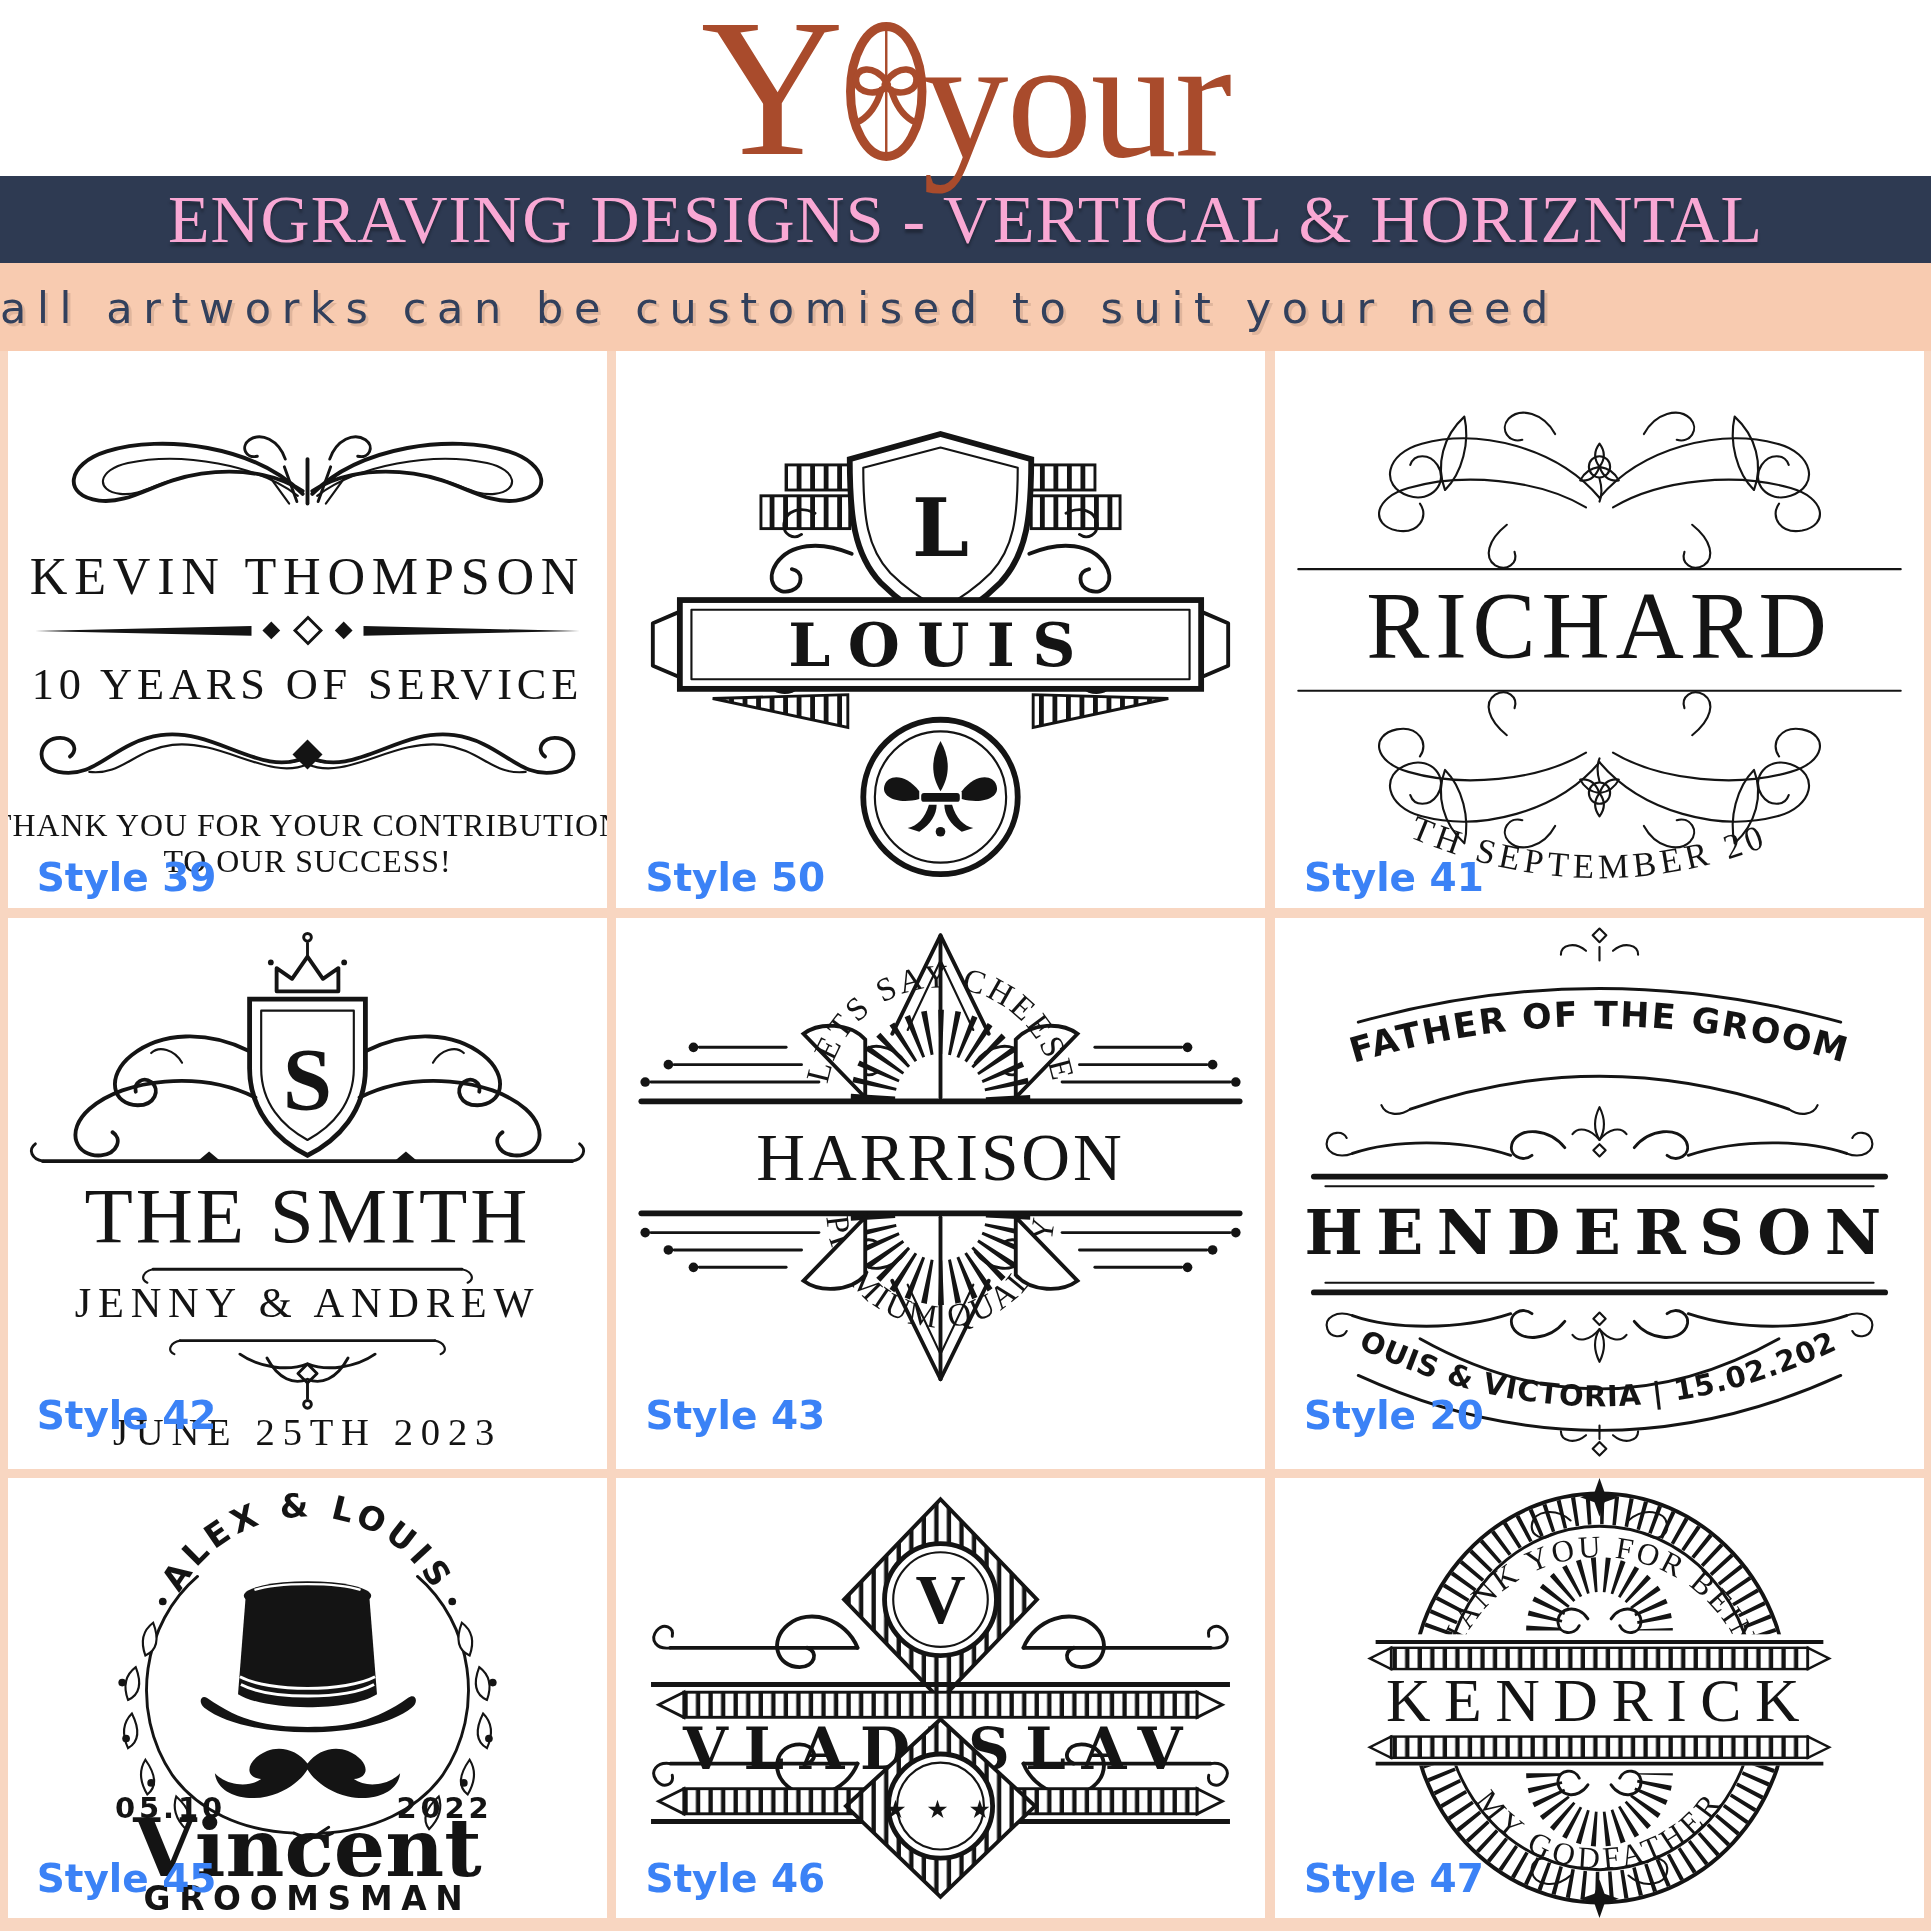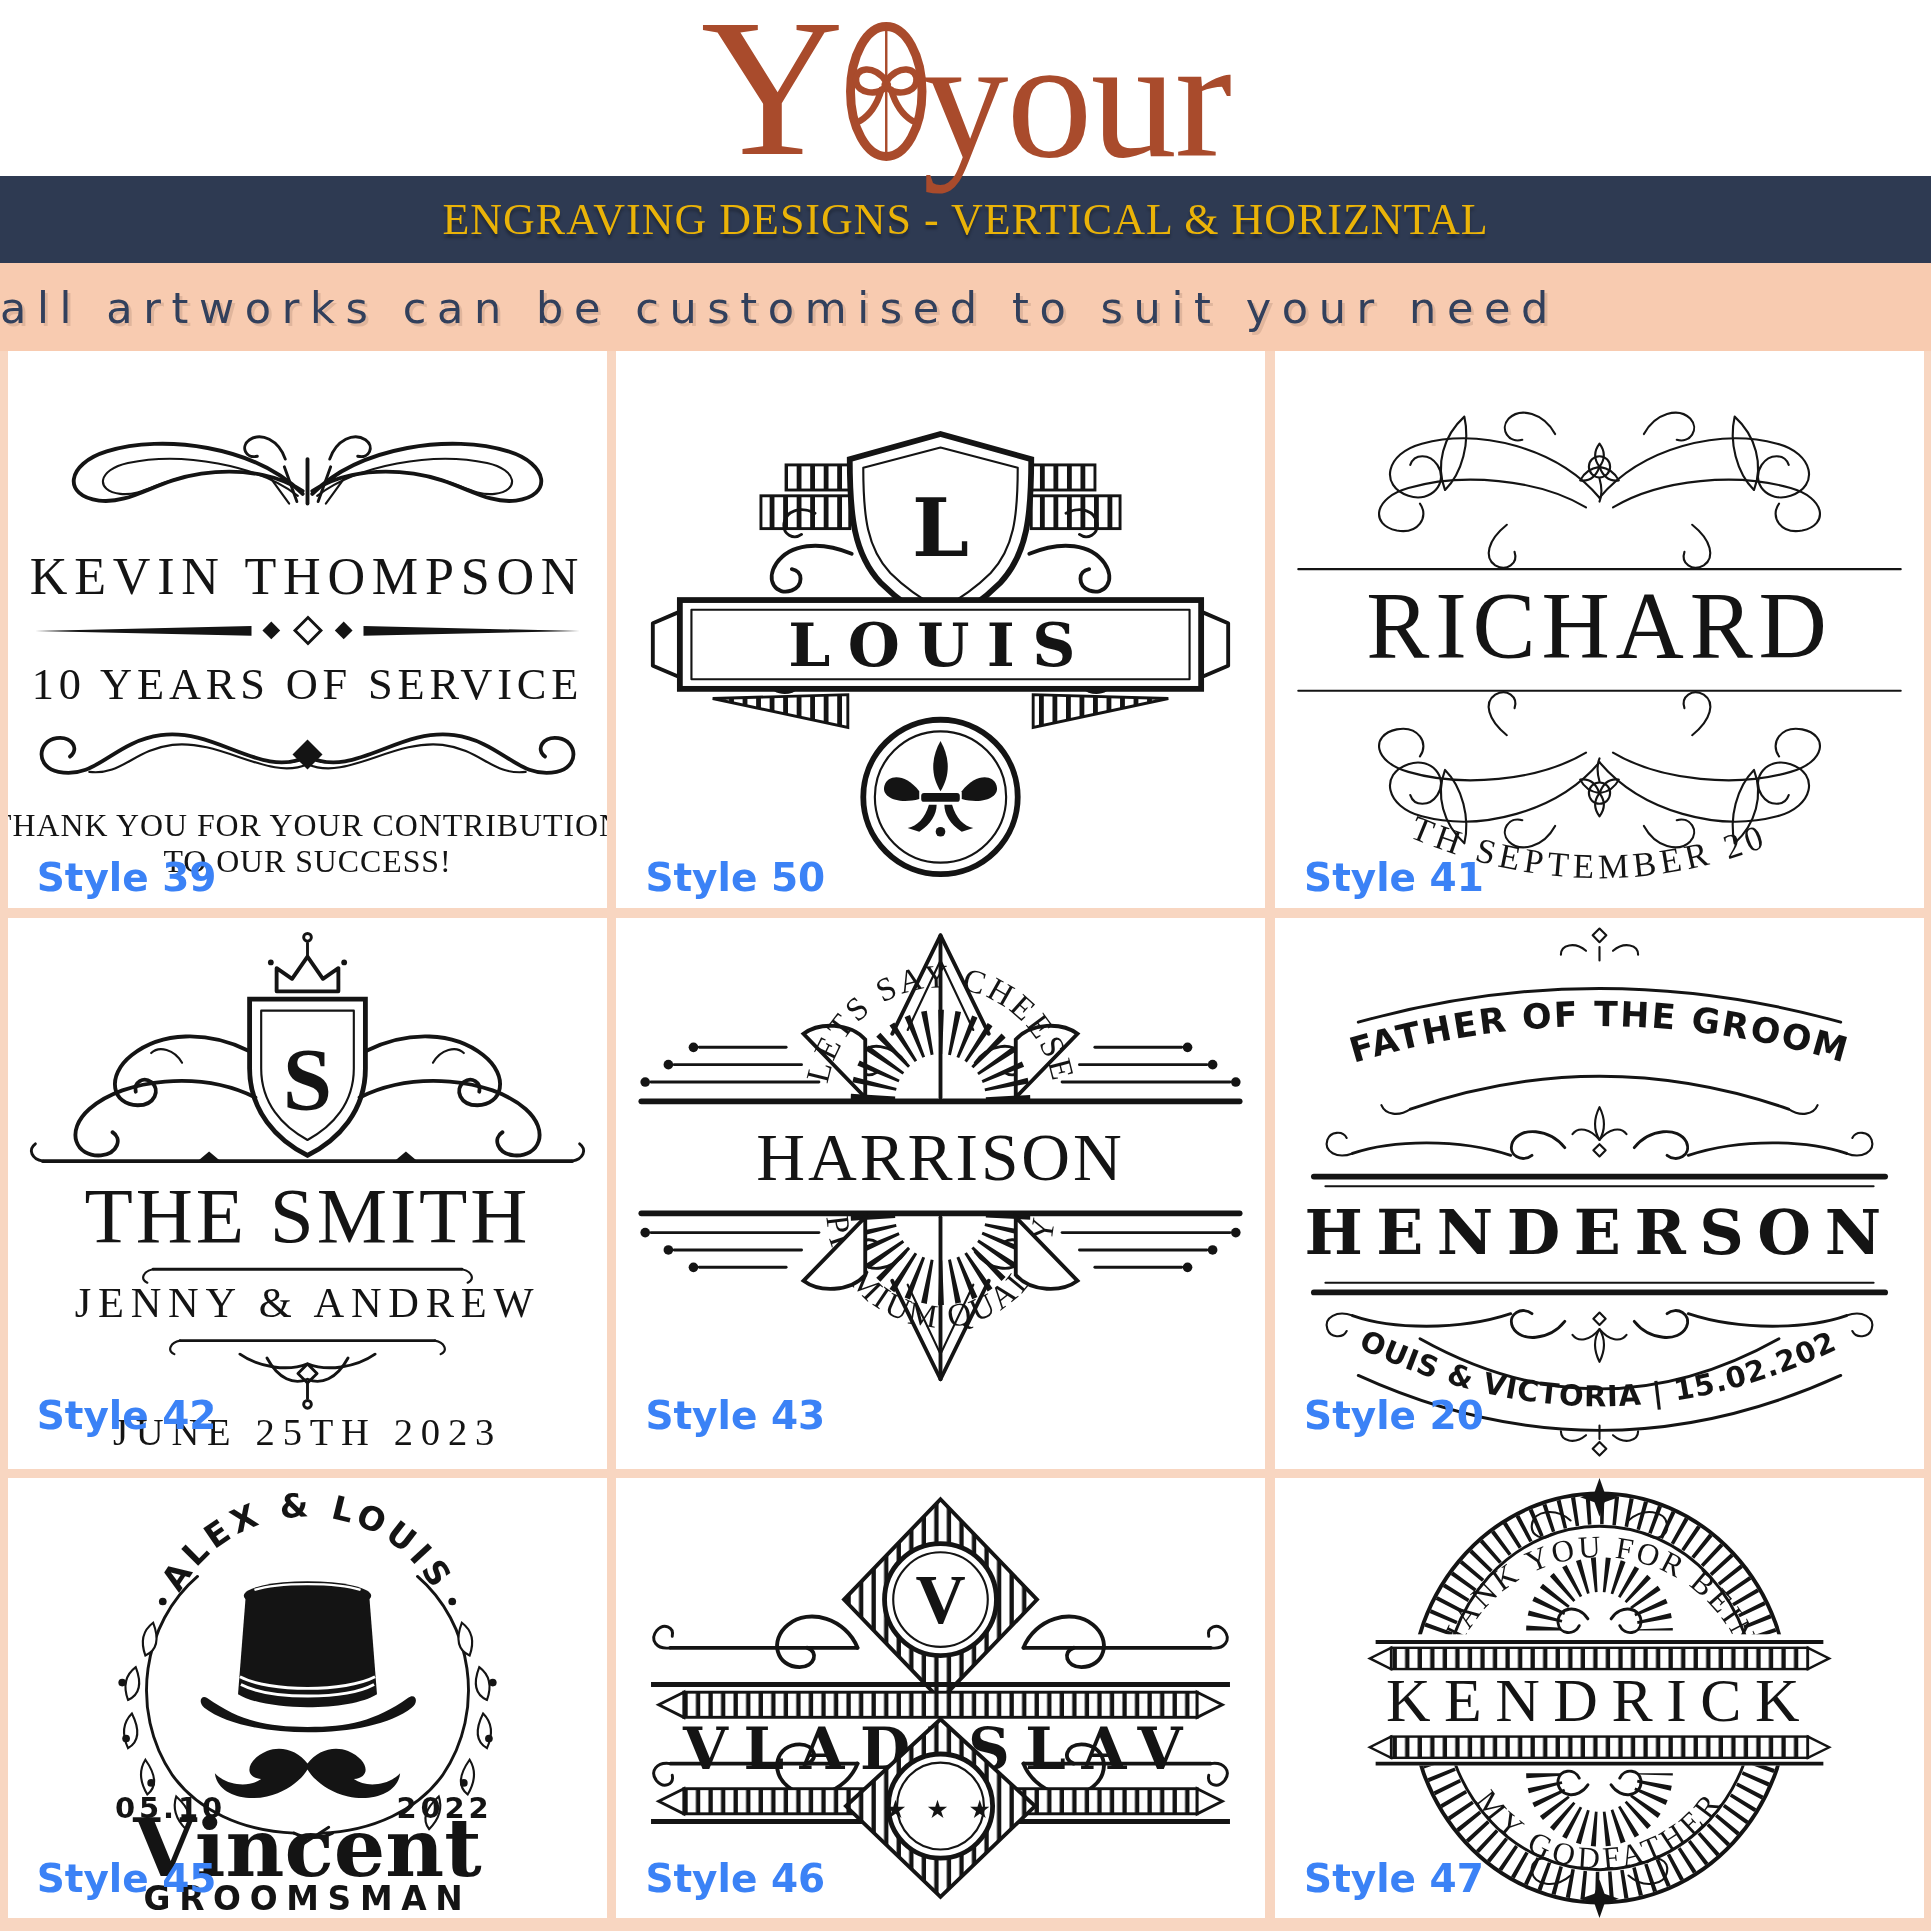--- a/index.html
+++ b/index.html
@@ -7,21 +7,21 @@
         font-family:"Liberation Sans",sans-serif;}
   
   .header{height:176px;display:flex;align-items:center;justify-content:center;background:#fff;}
   .logo{display:flex;align-items:flex-end;color:#a94b2c;font-family:"Liberation Serif",serif;
         line-height:0.78;letter-spacing:-3.9px;}
   .logo .lg-y{font-size:198px;}
   .logo .lg-rest{font-size:172px;letter-spacing:-1.9px;}
   .logo-o{height:143px;width:auto;color:#a94b2c;margin:0 -5.8px 1.9px 3.9px;}
   
   .navy-bar{height:87px;background:#2e3a52;display:flex;align-items:center;justify-content:center;}
-  .navy-bar span{font-family:"Liberation Serif",serif;font-size:44px;color:#eab308;
+  .navy-bar span{font-family:"Liberation Serif",serif;font-size:68px;color:#f9a8d4;
                  letter-spacing:1px;text-shadow:0 3.9px 2.9px rgba(0,0,0,.30);white-space:nowrap;}
   .peach-bar{height:89px;background:#f8cbb0;display:flex;align-items:center;}
   .peach-bar span{font-family:"DejaVu Sans",sans-serif;font-size:43px;color:#32405c;
                   letter-spacing:10.6px;text-shadow:2.9px 2.9px 0 rgba(90,60,50,.15);white-space:nowrap;}
   
   .grid{position:absolute;top:351px;left:0;width:1931px;height:1736px;background:#f8d6c1;
         display:grid;grid-template-columns:599px 649px 649px;grid-template-rows:557px 551px 440px;
         gap:9.7px;padding:0 7.7px 11.6px 7.7px;box-sizing:border-box;}
   .cell{background:#fff;position:relative;overflow:hidden;}
   .cell svg.art{display:block;width:100%;height:100%;}

